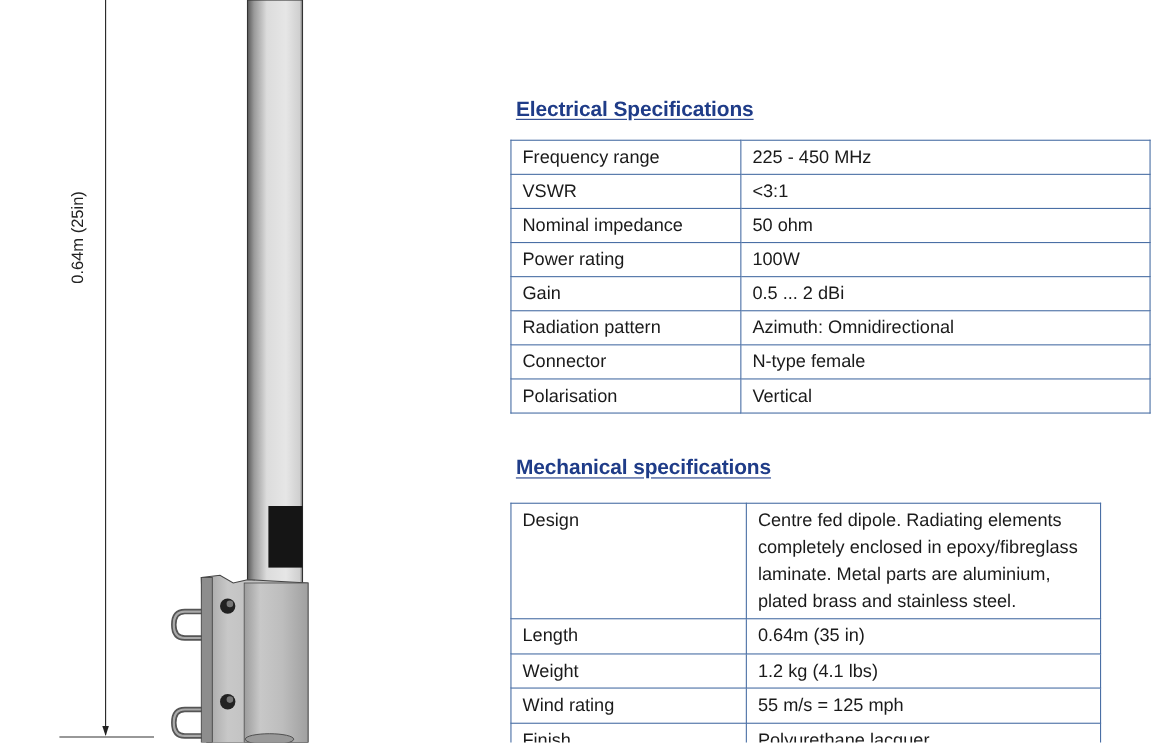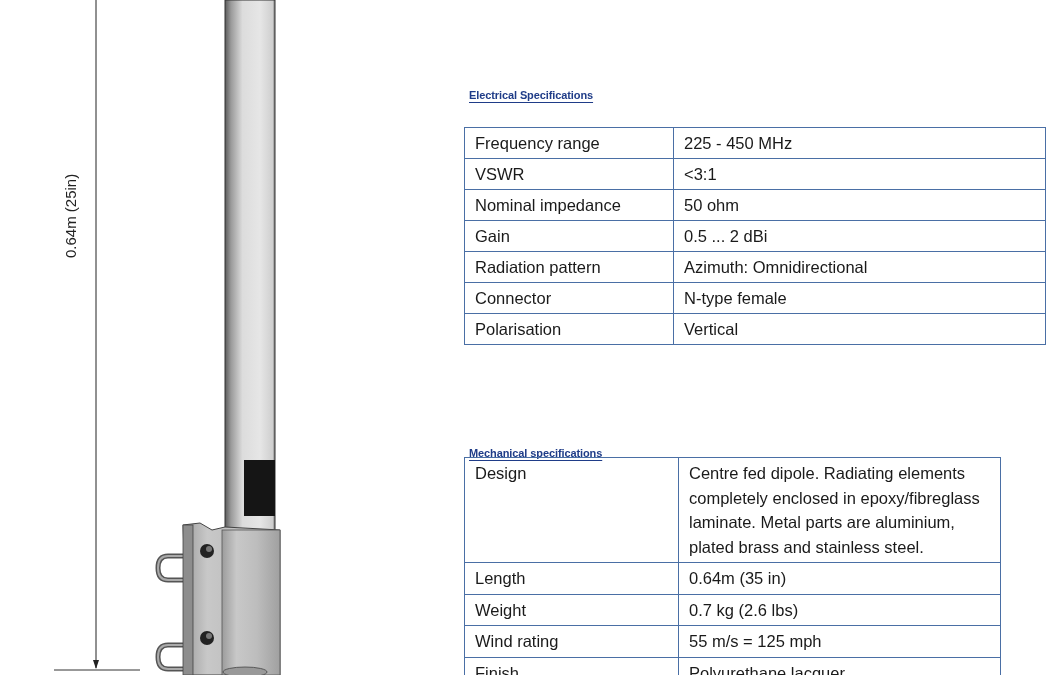--- a/index.html
+++ b/index.html
@@ -7,21 +7,21 @@
     width:1058px; height:675px; overflow:hidden; background:#ffffff;
     position:relative; font-family:"Liberation Sans", sans-serif; color:#1a1a1a;
   }
   .drawing { position:absolute; left:0; top:0; width:440px; height:675px; }
   .dim-label {
     position:absolute; left:62px; top:258px; transform:rotate(-90deg);
     transform-origin:left top; font-size:15px; color:#222; white-space:nowrap;
     font-family:"Liberation Sans", sans-serif;
   }
   .section-title {
-    position:absolute; left:469px; font-size:11px; font-weight:bold;
+    position:absolute; left:469px; font-size:19px; font-weight:bold;
     color:#1f3c88; text-decoration:underline; text-underline-offset:3px;
     font-family:"Liberation Sans", sans-serif; letter-spacing:-0.1px;
   }
   table.spec {
     position:absolute; border-collapse:collapse; font-size:16.5px; color:#1a1a1a;
     font-family:"Liberation Sans", sans-serif;
   }
   table.spec td {
     border:1.5px solid #4a6fa5; padding:0 10px; vertical-align:top; line-height:24px;
   }
@@ -92,52 +92,56 @@
       </tr>
     <tr>
         <td class="k">VSWR</td>
         <td>&lt;3:1</td>
       </tr>
     <tr>
         <td class="k">Nominal impedance</td>
         <td>50 ohm</td>
       </tr>
     <tr>
+        <td class="k">Power rating</td>
+        <td>100W</td>
+      </tr>
+    <tr>
         <td class="k">Gain</td>
         <td>0.5 ... 2 dBi</td>
       </tr>
     <tr>
         <td class="k">Radiation pattern</td>
         <td>Azimuth: Omnidirectional</td>
       </tr>
     <tr>
         <td class="k">Connector</td>
         <td>N-type female</td>
       </tr>
     <tr>
         <td class="k">Polarisation</td>
         <td>Vertical</td>
       </tr>
   </tbody>
 </table>
 
-<div class="section-title" style="top:415px;margin-top:32px;">Mechanical specifications</div>
+<div class="section-title" style="top:415px;">Mechanical specifications</div>
 <table class="spec" id="mech">
   <tbody>
     <tr>
         <td class="k">Design</td>
         <td class="v">Centre fed dipole. Radiating elements completely enclosed in epoxy/fibreglass laminate. Metal parts are aluminium, plated brass and stainless steel.</td>
       </tr>
     <tr>
         <td class="k">Length</td>
         <td class="v">0.64m (35 in)</td>
       </tr>
     <tr>
         <td class="k">Weight</td>
-        <td class="v">0.7 kg (2.6 lbs)</td>
+        <td class="v">1.2 kg (4.1 lbs)</td>
       </tr>
     <tr>
         <td class="k">Wind rating</td>
         <td class="v">55 m/s = 125 mph</td>
       </tr>
     <tr>
         <td class="k">Finish</td>
         <td class="v">Polyurethane lacquer</td>
       </tr>
   </tbody>

